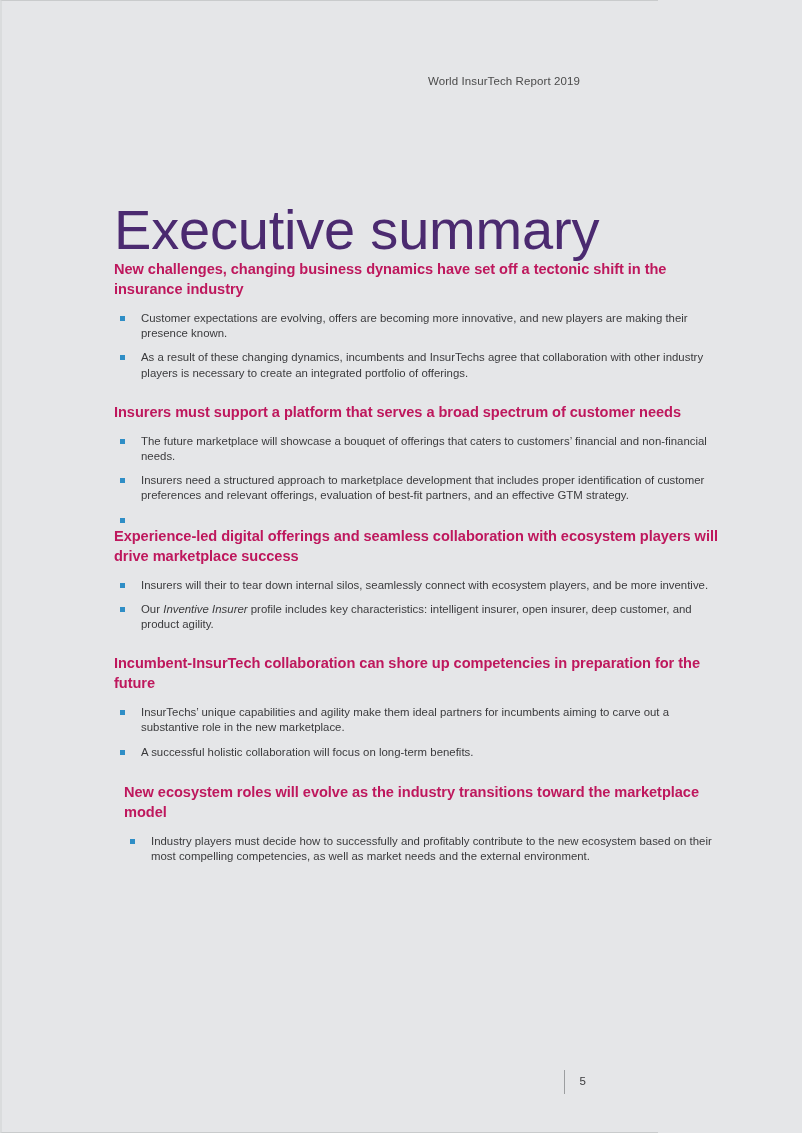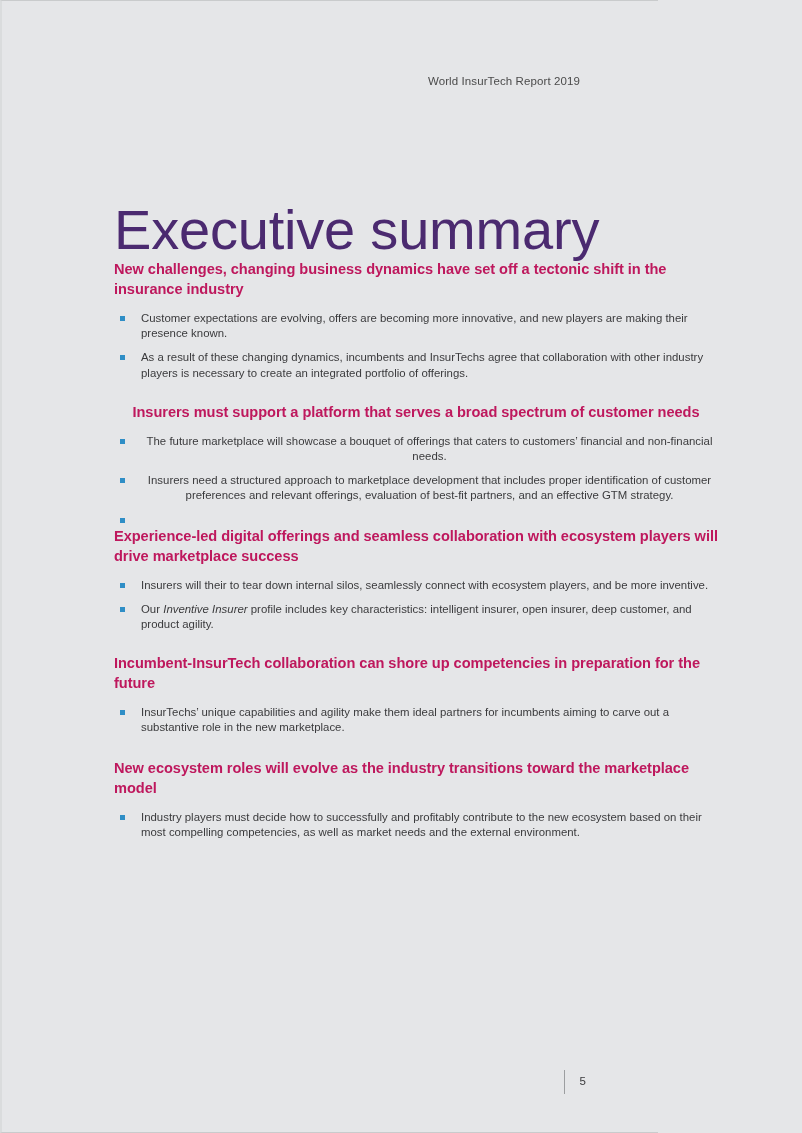--- a/index.html
+++ b/index.html
@@ -98,24 +98,24 @@
     display: block;
   }
 
   .bullet-item i {
     font-style: italic;
     text-align: center;
   }
 
   
   .section.s1 { margin-bottom: 21px; }
-  .section.s2 { margin-bottom: 22px; text-align: center; }
+  .section.s2 { margin-bottom: 22px; }
   .section.s3 { margin-bottom: 21px; }
   .section.s4 { margin-bottom: 22px; }
-  .section.s5 { margin-bottom: 0; }
+  .section.s5 { margin-bottom: 0; margin-left: 10px; }
 
   
   .footer {
     position: absolute;
     bottom: 38px;
     right: 72px;
     display: flex;
     align-items: center;
     gap: 15px;
   }
@@ -161,20 +161,21 @@
         <h2 class="section-heading">Experience-led digital offerings and seamless collaboration with ecosystem players will drive marketplace success</h2>
         <ul class="bullet-list">
           <li class="bullet-item"><span class="bullet-marker"></span><span>Insurers will their to tear down internal silos, seamlessly connect with ecosystem players, and be more inventive.</span></li>
           <li class="bullet-item"><span class="bullet-marker"></span><span><span>Our </span><i>Inventive Insurer</i><span> profile includes key characteristics: intelligent insurer, open insurer, deep customer, and product agility.</span></span></li>
         </ul>
       </div>
       <div class="section s4">
         <h2 class="section-heading">Incumbent-InsurTech collaboration can shore up competencies in preparation for the future</h2>
         <ul class="bullet-list">
           <li class="bullet-item"><span class="bullet-marker"></span><span>InsurTechs’ unique capabilities and agility make them ideal partners for incumbents aiming to carve out a substantive role in the new marketplace.</span></li>
+          <li class="bullet-item"><span class="bullet-marker"></span><span>A successful holistic collaboration will focus on long-term benefits.</span></li>
         </ul>
       </div>
       <div class="section s5">
         <h2 class="section-heading">New ecosystem roles will evolve as the industry transitions toward the marketplace model</h2>
         <ul class="bullet-list">
           <li class="bullet-item"><span class="bullet-marker"></span><span>Industry players must decide how to successfully and profitably contribute to the new ecosystem based on their most compelling competencies, as well as market needs and the external environment.</span></li>
         </ul>
       </div>
     </div>
 

